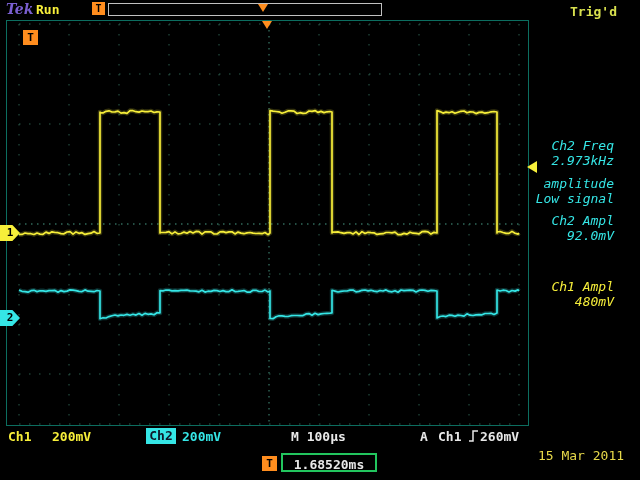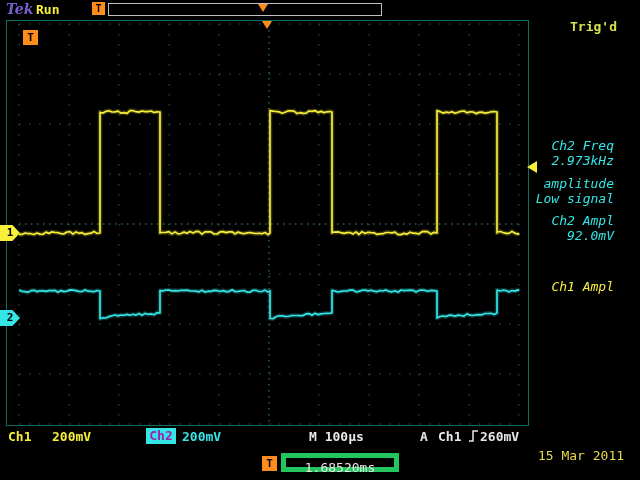--- a/index.html
+++ b/index.html
@@ -8,21 +8,21 @@
   .abs{position:absolute;}
   
   .brand{left:6px;top:1px;color:#7a5fd0;font-family:"DejaVu Serif","Liberation Serif",serif;
          font-style:italic;font-weight:bold;font-size:14px;}
   .run{left:36px;top:2px;color:#f7ef3a;font-weight:bold;}
   .tbadge{left:92px;top:2px;width:13px;height:13px;background:#ff8d1e;color:#000;
           font-size:10px;font-weight:bold;text-align:center;line-height:13px;}
   .recbar{left:108px;top:3px;width:272px;height:11px;border:1px solid #c0c0c0;background:#000;}
   .topmarker{left:258px;top:4px;width:0;height:0;border-left:5px solid transparent;
              border-right:5px solid transparent;border-top:8px solid #ff8d1e;}
-  .trigd{left:570px;top:19px;color:#d8e04e;font-weight:bold;}
+  .trigd{left:570px;top:4px;color:#d8e04e;font-weight:bold;}
   
   .screen{left:6px;top:20px;width:523px;height:406px;border:1px solid #0c6e60;background:#000;box-sizing:border-box;}
   .scrtrig{left:262px;top:21px;width:0;height:0;border-left:5px solid transparent;
            border-right:5px solid transparent;border-top:8px solid #ff8d1e;}
   .tind{left:23px;top:30px;width:15px;height:15px;background:#ff8d1e;color:#000;
         font-size:11px;font-weight:bold;text-align:center;line-height:15px;}
   .chmark{left:0;width:20px;height:16px;color:#000;font-size:11px;font-weight:bold;
           text-align:center;line-height:16px;clip-path:polygon(0 0,62% 0,100% 50%,62% 100%,0 100%);}
   .ch1m{top:225px;background:#f7ef3a;}
   .ch2m{top:310px;background:#35e6e6;}
@@ -31,27 +31,27 @@
   
   .rpanel{left:508px;top:138px;width:106px;text-align:right;line-height:15px;font-style:italic;}
   .cyan{color:#35e6e6;}
   .yellow{color:#f7ef3a;}
   .white{color:#e8e8e8;}
   .blk2{margin-top:8px;}
   .blk3{margin-top:7px;}
   .blk4{margin-top:36px;}
   
   .sb{top:429px;font-weight:bold;}
-  .ch2box{left:146px;top:428px;width:30px;height:16px;background:#35e6e6;color:#a21caf;
+  .ch2box{left:146px;top:428px;width:30px;height:16px;background:#35e6e6;color:#0f172a;
           text-align:center;line-height:16px;font-weight:bold;}
   
   .tbox2{left:262px;top:456px;width:15px;height:15px;background:#ff8d1e;color:#000;
          font-size:11px;font-weight:bold;text-align:center;line-height:15px;}
-  .delaybox{left:281px;top:453px;width:118px;height:19px;border:5px solid #22c55e;
-            color:#e8e8e8;text-align:center;line-height:19px;box-sizing:border-box;}
+  .delaybox{left:281px;top:453px;width:96px;height:19px;border:2px solid #22c55e;
+            color:#e8e8e8;text-align:center;line-height:19px;box-sizing:border-box;font-weight:bold;}
   .datetime{left:525px;top:448px;width:112px;text-align:center;line-height:15px;color:#e6d84a;}
 </style>
 </head>
 <body>
 
 <div id="scope">
 
   <span class="abs brand">Tek</span>
   <span class="abs run">Run</span>
   <span class="abs tbadge">T</span>
@@ -101,28 +101,29 @@
     <div class="cyan blk2">
       <div>amplitude</div>
       <div>Low signal</div>
     </div>
     <div class="cyan blk3">
       <div>Ch2 Ampl</div>
       <div>92.0mV</div>
     </div>
     <div class="yellow blk4">
       <div>Ch1 Ampl</div>
+      <div>480mV</div>
     </div>
   </div>
 
   <span class="abs sb yellow" style="left:8px;">Ch1</span>
   <span class="abs sb yellow" style="left:52px;">200mV</span>
   <span class="abs ch2box">Ch2</span>
   <span class="abs sb cyan" style="left:182px;">200mV</span>
-  <span class="abs sb white" style="left:309px;">M 100µs</span>
+  <span class="abs sb white" style="left:291px;">M 100µs</span>
   <span class="abs sb white" style="left:420px;">A</span>
   <span class="abs sb white" style="left:438px;">Ch1</span>
   <span class="abs" style="left:468px;top:429px;">
     <svg width="11" height="14" viewBox="0 0 11 14">
       <path d="M1 12 H5 V2 H10" fill="none" stroke="#e8e8e8" stroke-width="1.5"></path>
     </svg>
   </span>
   <span class="abs sb white" style="left:480px;">260mV</span>
 
   <span class="abs tbox2">T</span>

